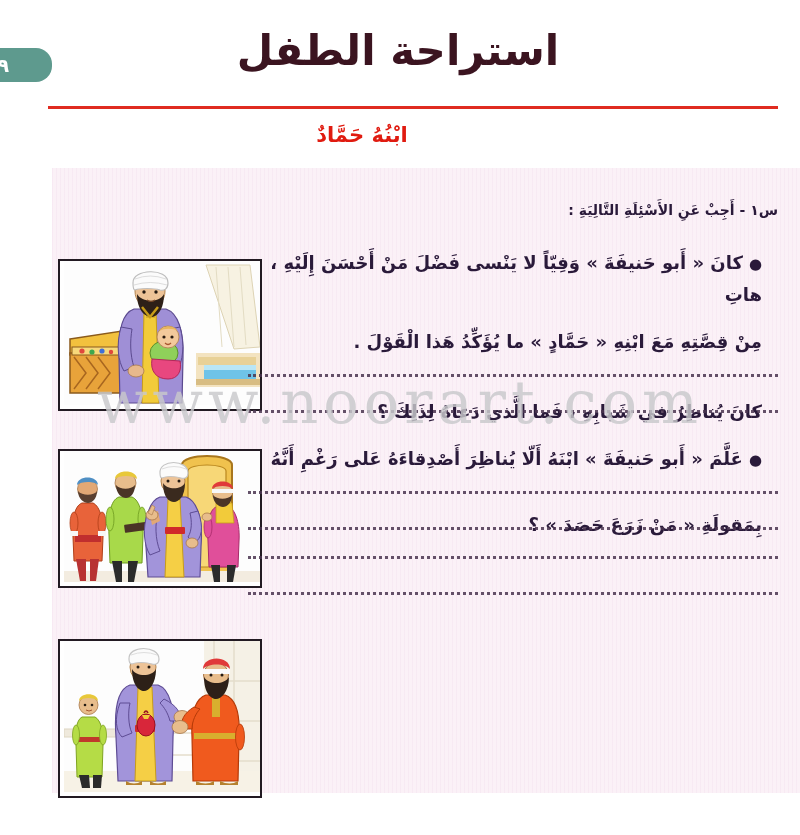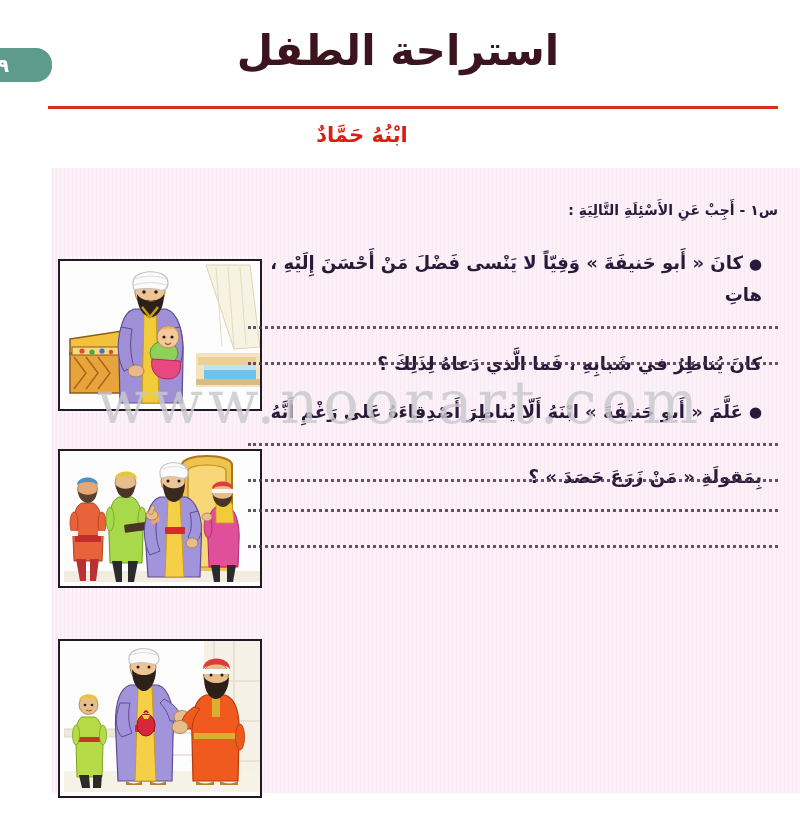--- a/index.html
+++ b/index.html
@@ -360,20 +360,23 @@
 <div class="watermark">www.noorart.com</div>
 
 <div class="text-col">
 
   <p class="prompt-line">س١ - أَجِبْ عَنِ الأَسْئِلَةِ التَّالِيَةِ :</p>
 
   <div class="q-block">
     <p class="q-text">
       <span class="bullet">●</span><span>كانَ « أَبو حَنيفَةَ » وَفِيّاً لا يَنْسى فَضْلَ مَنْ أَحْسَنَ إِلَيْهِ ، هاتِ</span>
     </p>
+    <p class="q-text">
+      <span>مِنْ قِصَّتِهِ مَعَ ابْنِهِ « حَمَّادٍ » ما يُؤَكِّدُ هَذا الْقَوْلَ .</span>
+    </p>
     <div class="answer-lines gap-1">
       <div class="dotline"></div>
       <div class="dotline"></div>
     </div>
   </div>
 
   <div class="q-block">
     <p class="q-text">
       <span>كانَ يُناظِرُ في شَبابِهِ ، فَما الَّذي دَعاهُ لِذَلِكَ ؟</span>
     </p>

